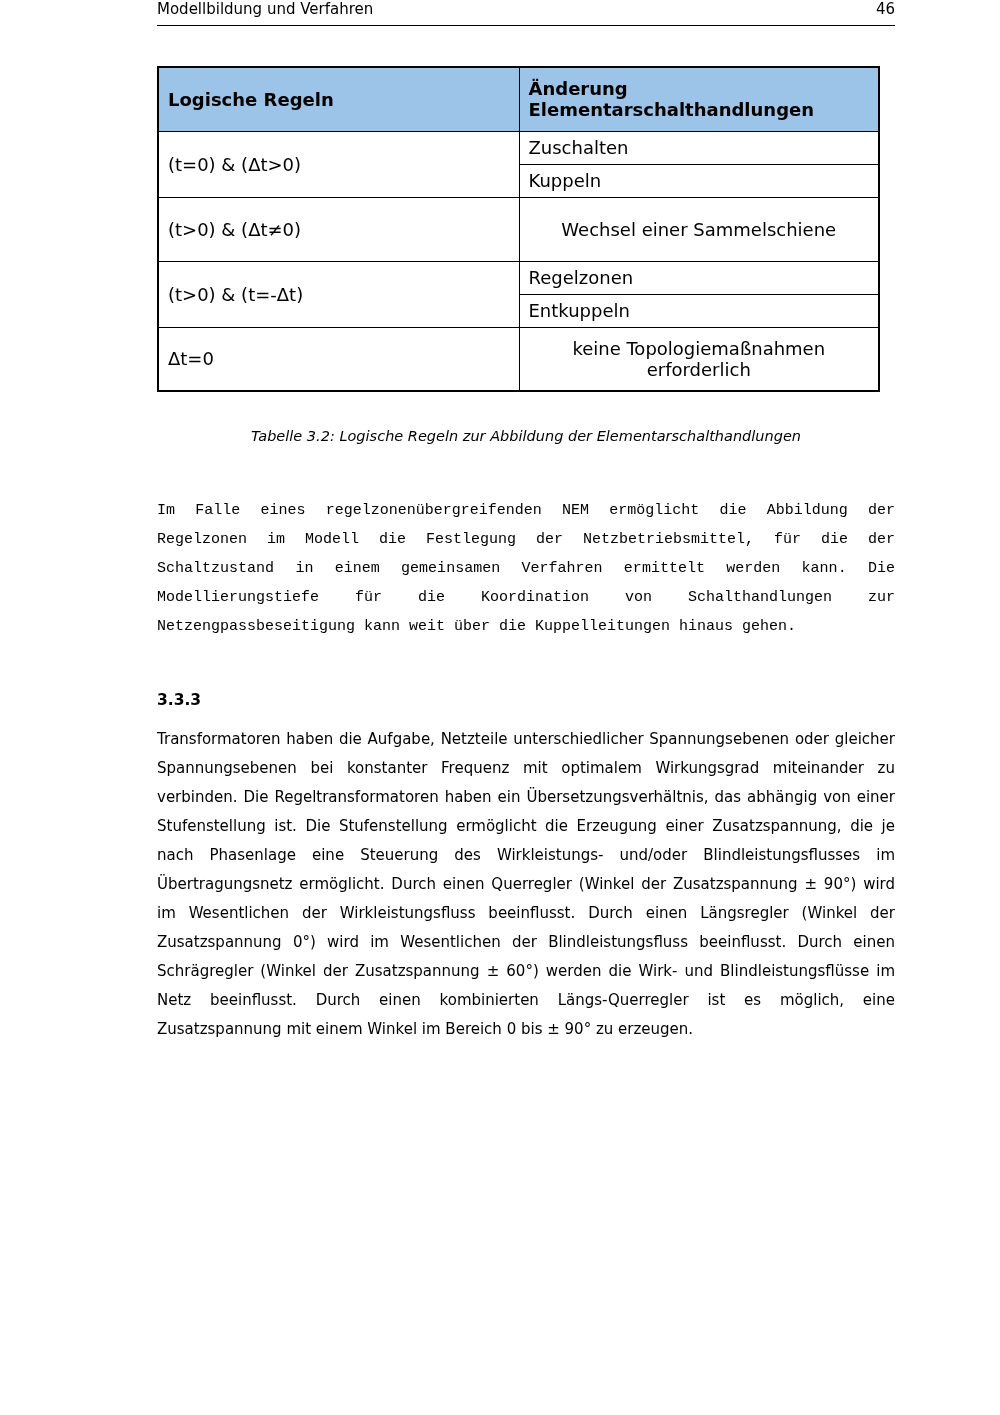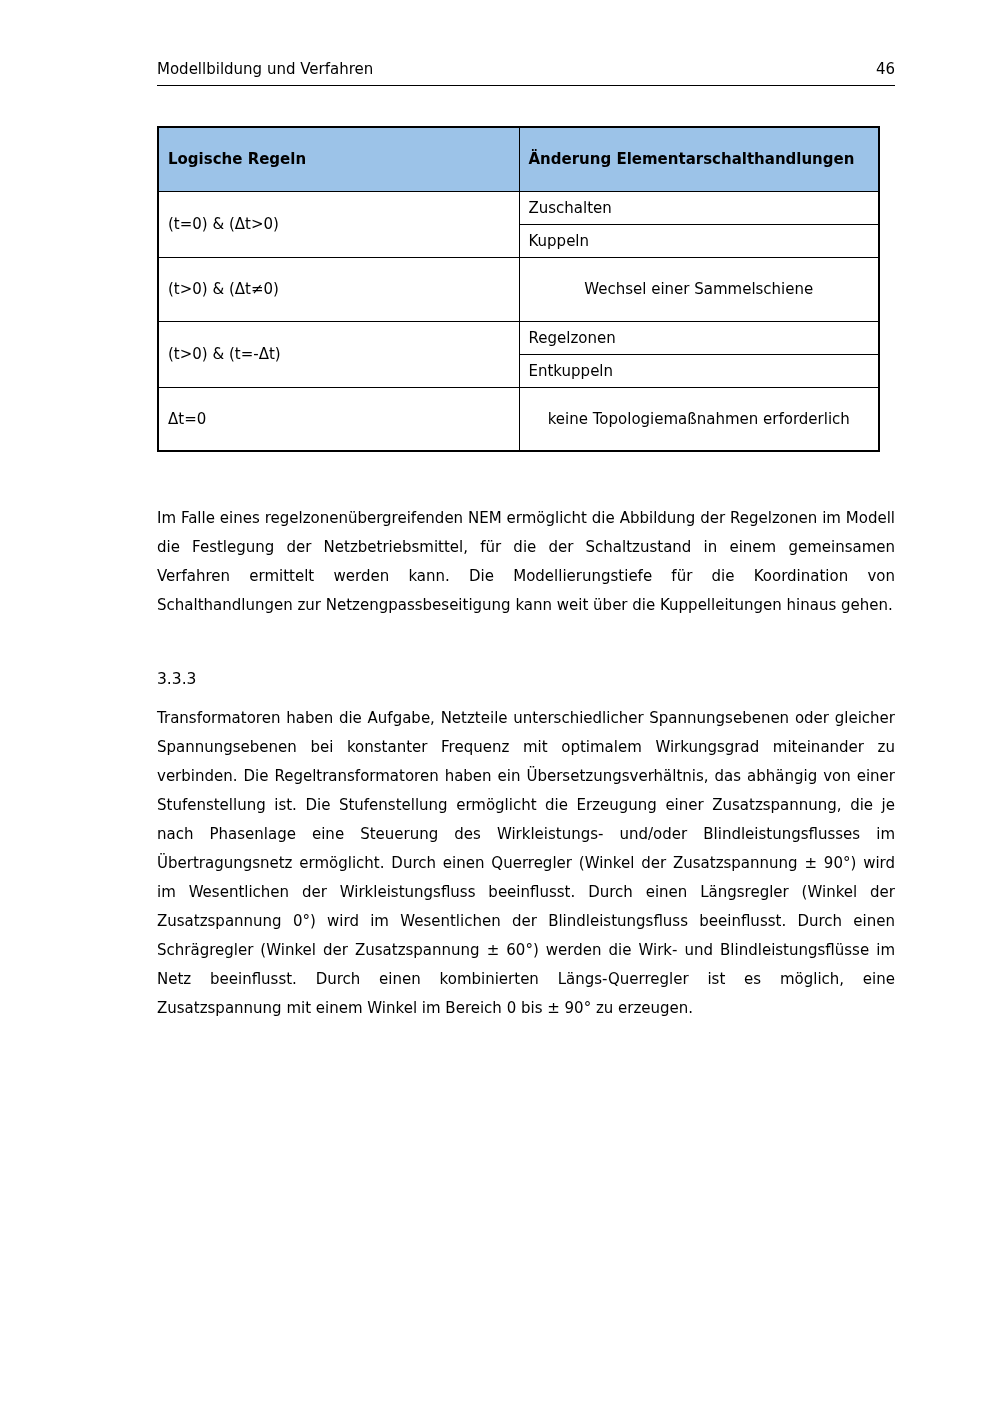--- a/index.html
+++ b/index.html
@@ -11,21 +11,20 @@
     width: 1000px;
     height: 1415px;
     font-family: "DejaVu Sans", "Liberation Sans", sans-serif;
     color: #000000;
     position: relative;
     overflow: hidden;
   }
   .page {
     width: 738px;
     margin: 0 auto 0 157px;
-    padding-top: 60px;
     box-sizing: border-box;
   }
   
   .running-header {
     display: flex;
     justify-content: space-between;
     align-items: flex-end;
     font-size: 15px;
     padding-bottom: 7px;
     border-bottom: 1.5px solid #000000;
@@ -45,21 +44,21 @@
   
   table.rules-table {
     border-collapse: collapse;
     width: 721px;
     margin-top: 40px;
     table-layout: fixed;
   }
   table.rules-table th,
   table.rules-table td {
     border: 1.5px solid #000000;
-    font-size: 15px;
+    font-size: 18px;
     padding: 3px 9px;
     box-sizing: border-box;
   }
   table.rules-table {
     border: 2px solid #000000;
   }
   table.rules-table th {
     background: #9cc3e8;
     text-align: left;
     font-weight: bold;
@@ -80,25 +79,26 @@
   }
   
   .caption {
     font-size: 14.5px;
     font-style: italic;
     text-align: center;
     margin-top: 36px;
   }
   .para-nem {
     margin-top: 52px;
+    font-family: Liberation Mono, monospace;
   }
   
   .section-heading {
     display: flex;
-    font-weight: normal;
+    font-weight: bold;
     font-size: 15.5px;
     margin-top: 50px;
   }
   .section-heading .num {
     margin-right: 14px;
   }
   .para-transformers {
     margin-top: 16px;
   }
 </style>
@@ -143,20 +143,21 @@
       <tr>
         <td class="action-cell">Entkuppeln</td>
       </tr>
       <tr>
         <td class="rule-cell">Δt=0</td>
         <td class="action-cell tall">keine Topologiemaßnahmen erforderlich</td>
       </tr>
     </tbody>
   </table>
 
+  <div class="caption">Tabelle 3.2: Logische Regeln zur Abbildung der Elementarschalthandlungen</div>
 
   <p class="para para-nem">Im Falle eines regelzonenübergreifenden NEM ermöglicht die Abbildung der Regelzonen im Modell die Festlegung der Netzbetriebsmittel, für die der Schaltzustand in einem gemeinsamen Verfahren ermittelt werden kann. Die Modellierungstiefe für die Koordination von Schalthandlungen zur Netzengpassbeseitigung kann weit über die Kuppelleitungen hinaus gehen.</p>
 
   <div class="section-heading">
     <span class="num">3.3.3</span>
   </div>
 
   <p class="para para-transformers">Transformatoren haben die Aufgabe, Netzteile unterschiedlicher Spannungsebenen oder gleicher Spannungsebenen bei konstanter Frequenz mit optimalem Wirkungsgrad miteinander zu verbinden. Die Regeltransformatoren haben ein Übersetzungsverhältnis, das abhängig von einer Stufenstellung ist. Die Stufenstellung ermöglicht die Erzeugung einer Zusatzspannung, die je nach Phasenlage eine Steuerung des Wirkleistungs- und/oder Blindleistungsflusses im Übertragungsnetz ermöglicht. Durch einen Querregler (Winkel der Zusatzspannung ± 90°) wird im Wesentlichen der Wirkleistungsfluss beeinflusst. Durch einen Längsregler (Winkel der Zusatzspannung 0°) wird im Wesentlichen der Blindleistungsfluss beeinflusst. Durch einen Schrägregler (Winkel der Zusatzspannung ± 60°) werden die Wirk- und Blindleistungsflüsse im Netz beeinflusst. Durch einen kombinierten Längs-Querregler ist es möglich, eine Zusatzspannung mit einem Winkel im Bereich 0 bis ± 90° zu erzeugen.</p>
 
 </div>

